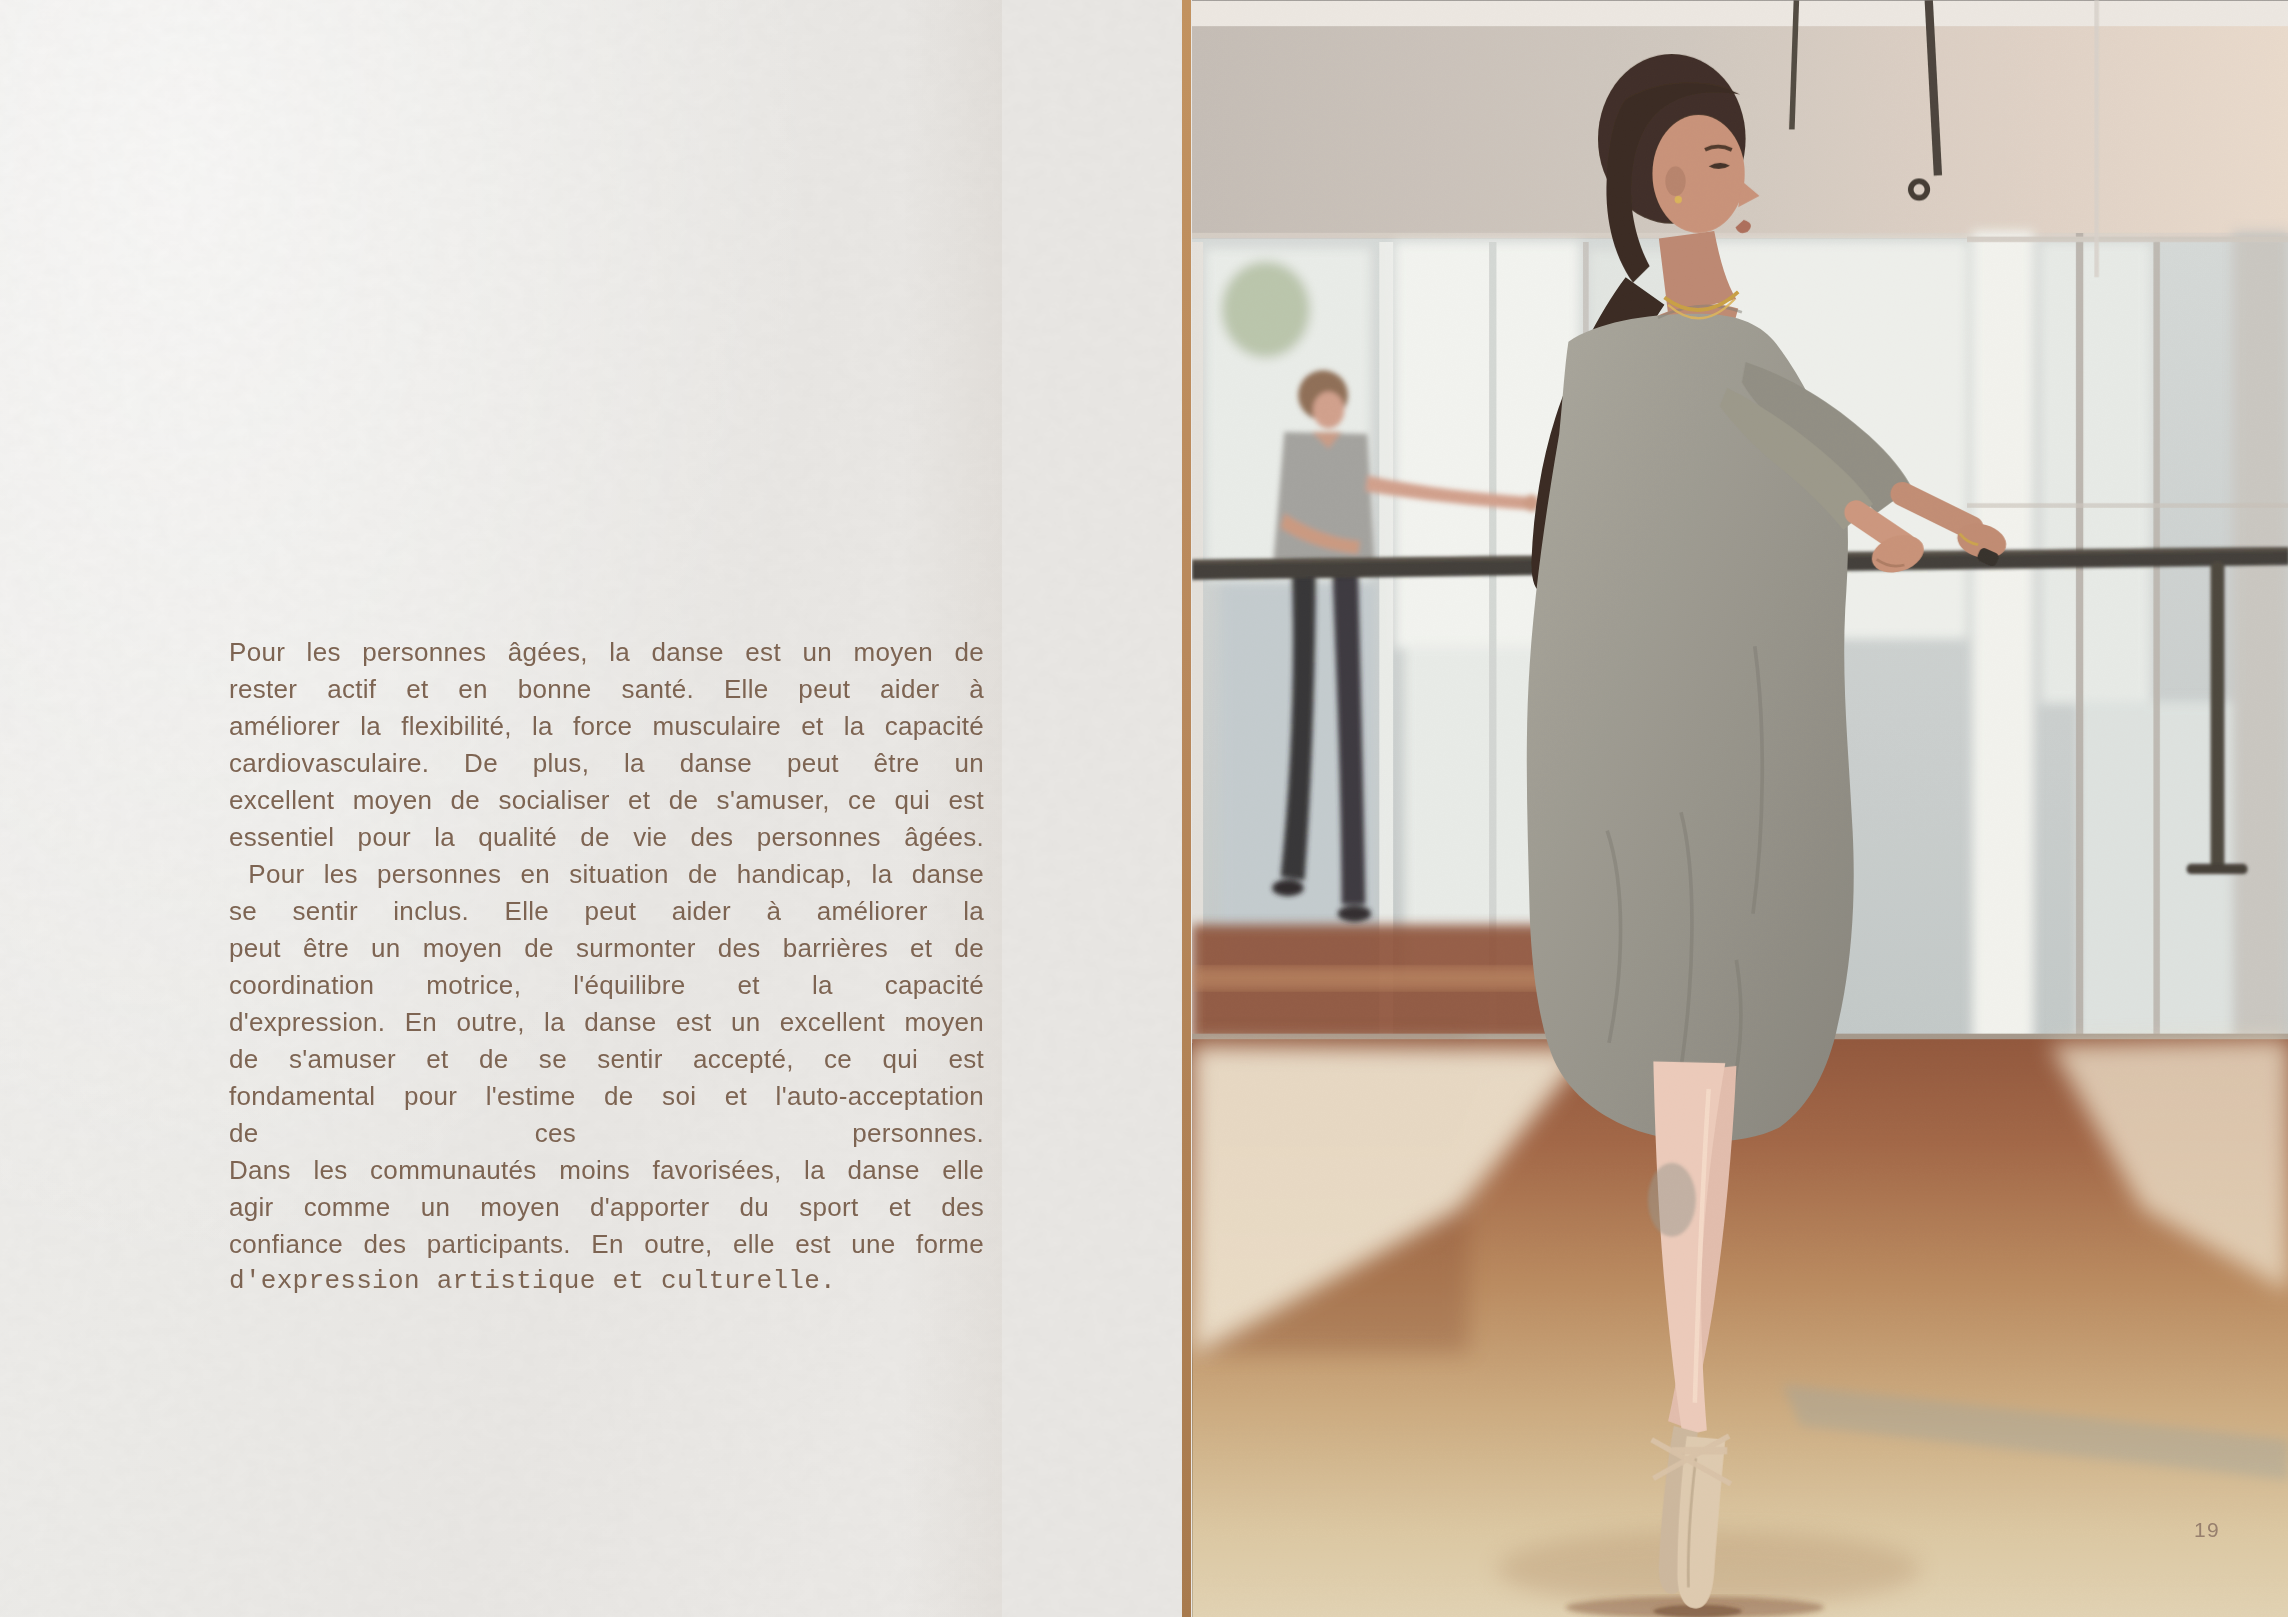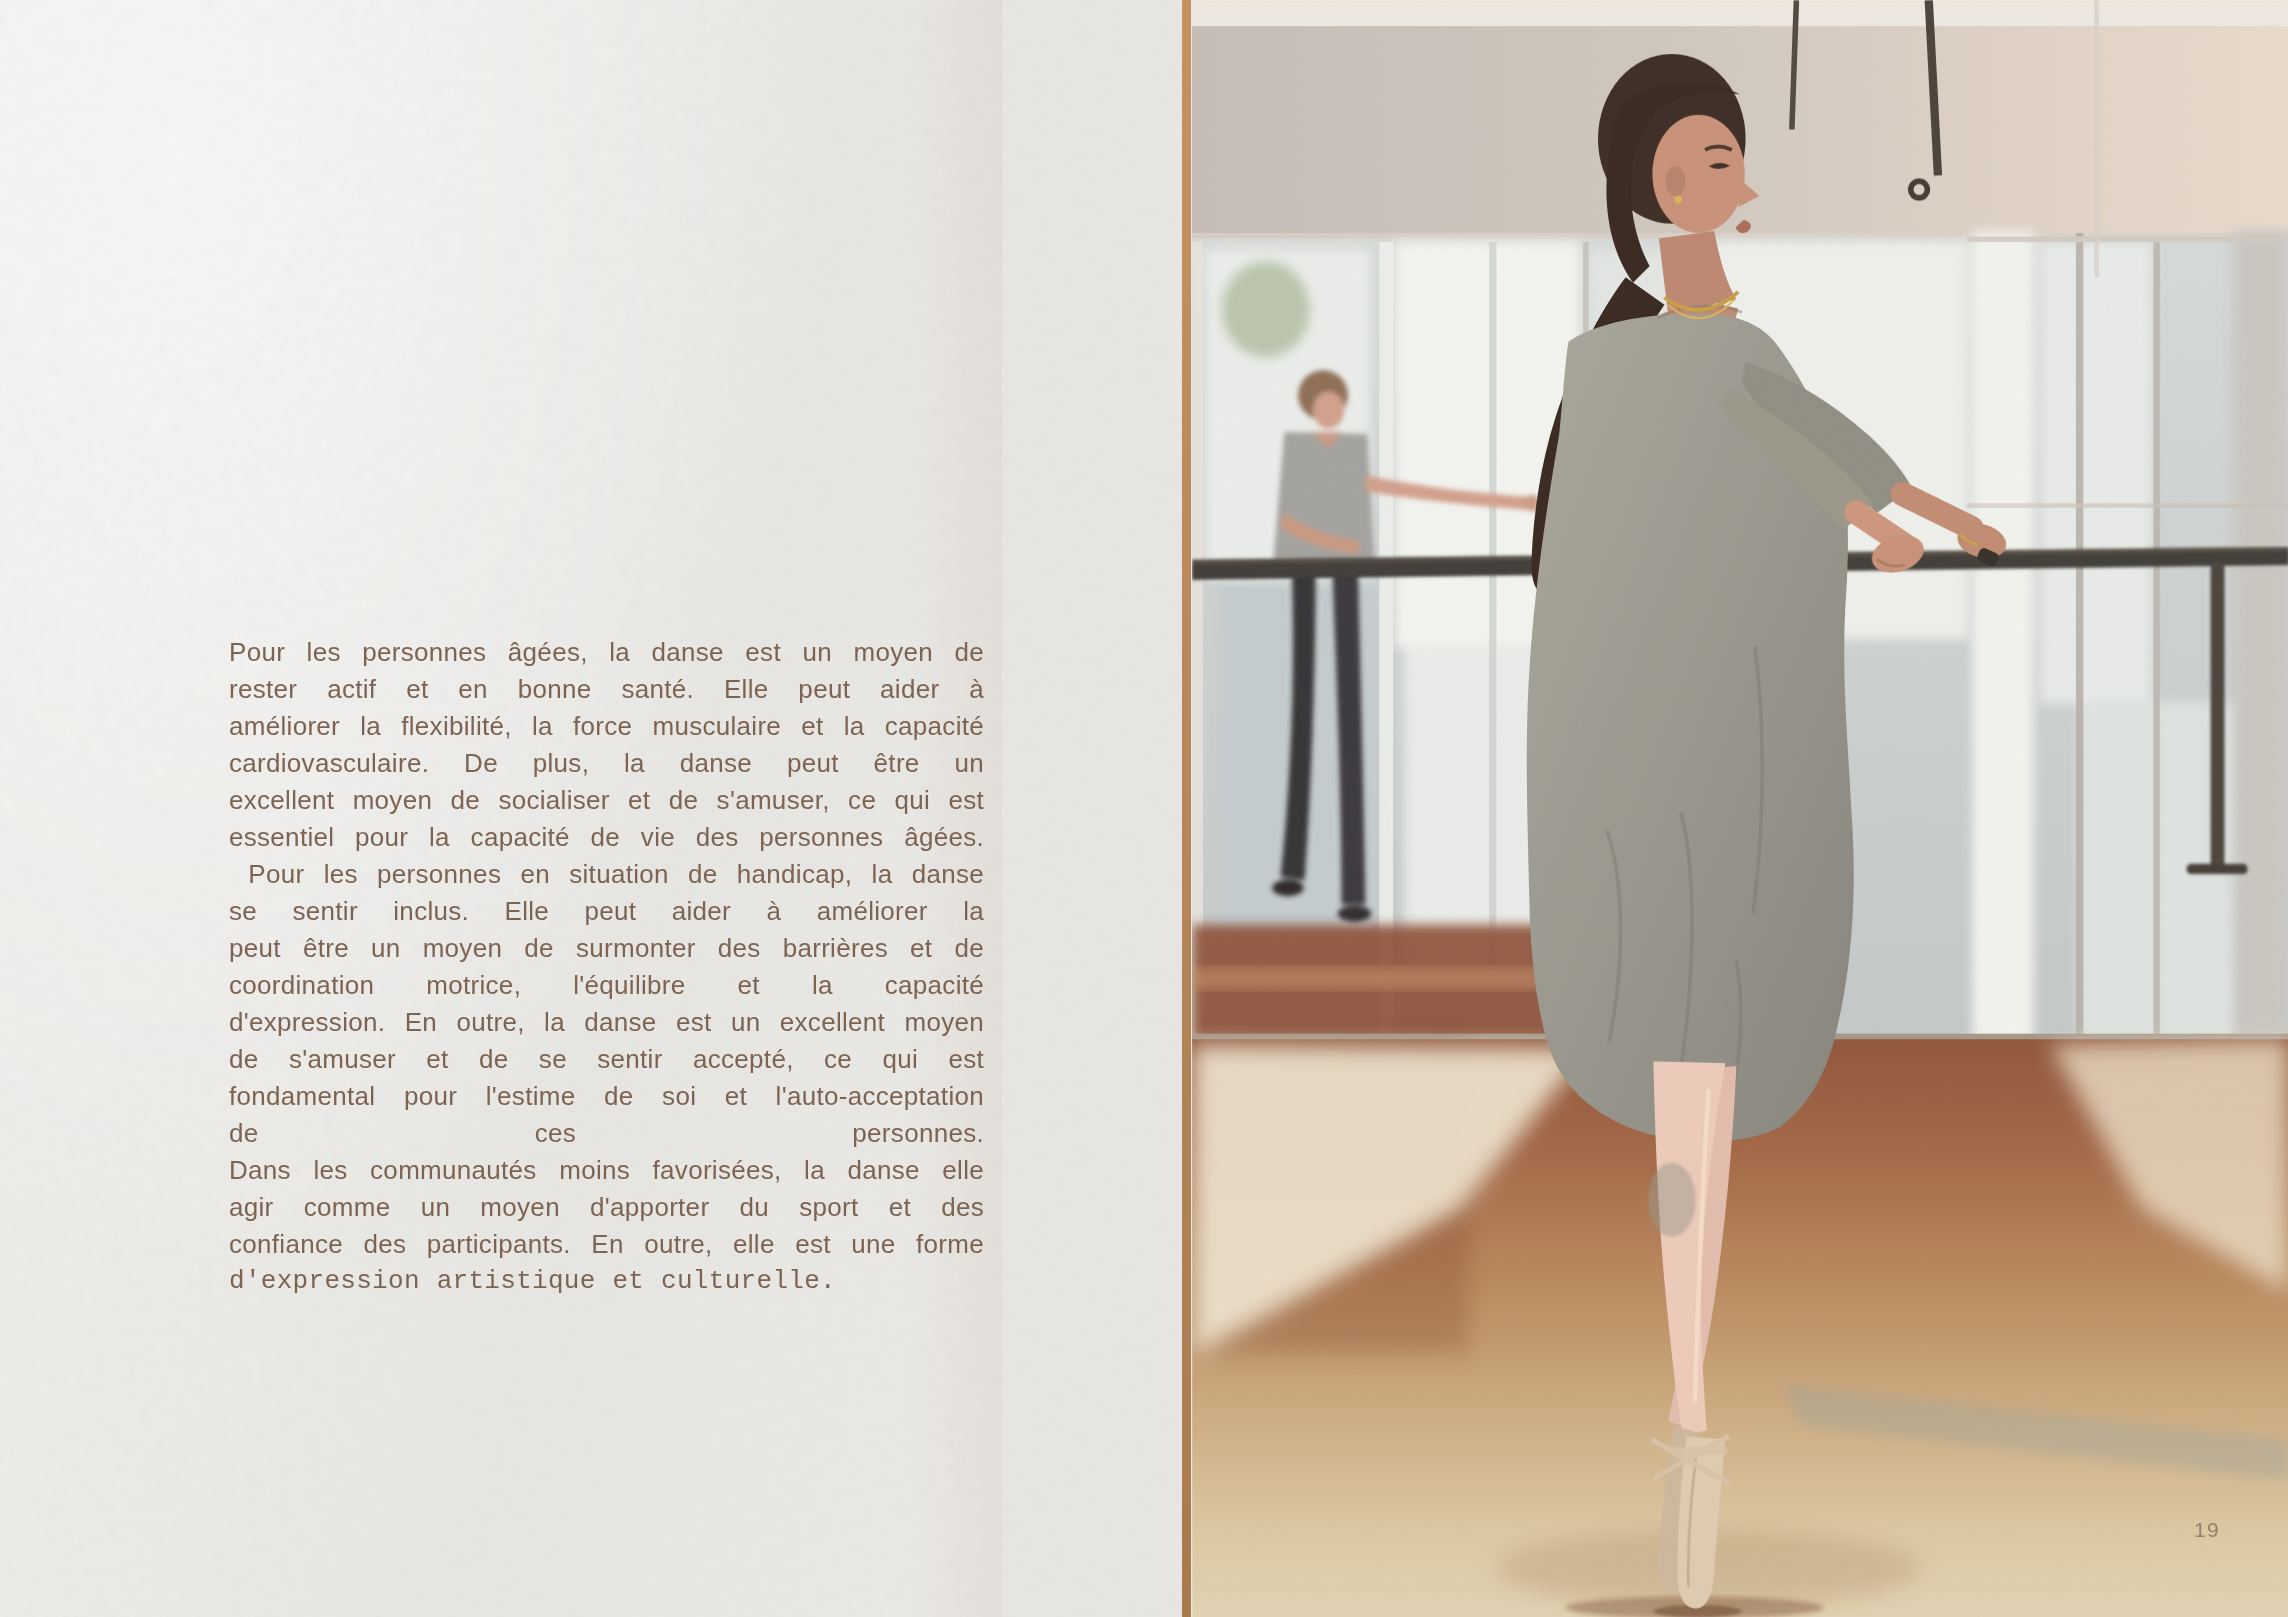--- a/index.html
+++ b/index.html
@@ -13,21 +13,21 @@
     background:
       radial-gradient(ellipse at 18% 10%, rgba(255,255,255,.55), rgba(255,255,255,0) 55%),
       linear-gradient(to right, rgba(0,0,0,0) 90%, rgba(120,95,70,.07) 100%),
       linear-gradient(105deg,#efeeec 0%,#ecebe8 35%,#e9e7e4 62%,#eceae7 100%);
   }
   .paper-tex{position:absolute;left:0;top:0;width:1182px;height:1618px;pointer-events:none;}
   .gutter{
     position:absolute;left:1182px;top:0;width:9.2px;height:1618px;
     background:linear-gradient(to bottom,#c2925f,var(--divider) 40%,#a87a4d);
   }
-  .page-right{position:absolute;left:1192px;top:0;width:1097px;height:1618px;overflow:hidden;background:#fef9c3;}
+  .page-right{position:absolute;left:1192px;top:0;width:1097px;height:1618px;overflow:hidden;background:#000000;}
   .photo-svg{position:absolute;left:0;top:0;width:1097px;height:1618px;display:block;}
   .text-block{
     position:absolute;left:229px;top:634px;width:755px;
     color:var(--ink);font-size:26px;letter-spacing:0.3px;word-spacing:0.9px;
   }
   .tline{height:37px;line-height:37px;text-align:justify;text-align-last:justify;white-space:normal;}
   .tline.flush{text-align-last:left;font-family:Liberation Mono, monospace;}
   .page-number{
     position:absolute;left:1002px;top:1518px;font-size:21px;letter-spacing:1.4px;
     color:var(--page-number);opacity:.85;
@@ -45,21 +45,21 @@
         <feColorMatrix type="matrix" values="0 0 0 0 0.44  0 0 0 0 0.43  0 0 0 0 0.41  0 0 0 0.07 0"></feColorMatrix>
         </filter>
       <rect width="100%" height="100%" filter="url(#ptex)"></rect>
     </svg>
     <div class="text-block" id="text-block">
         <div class="tline">Pour les personnes âgées, la danse est un moyen de</div>
         <div class="tline">rester actif et en bonne santé. Elle peut aider à</div>
         <div class="tline">améliorer la flexibilité, la force musculaire et la capacité</div>
         <div class="tline">cardiovasculaire. De plus, la danse peut être un</div>
         <div class="tline">excellent moyen de socialiser et de s'amuser, ce qui est</div>
-        <div class="tline">essentiel pour la capacité de vie des personnes âgées.</div>
+        <div class="tline">essentiel pour la qualité de vie des personnes âgées.</div>
         <div class="tline">&nbsp;Pour les personnes en situation de handicap, la danse</div>
         <div class="tline">se sentir inclus. Elle peut aider à améliorer la</div>
         <div class="tline">peut être un moyen de surmonter des barrières et de</div>
         <div class="tline">coordination motrice, l'équilibre et la capacité</div>
         <div class="tline">d'expression. En outre, la danse est un excellent moyen</div>
         <div class="tline">de s'amuser et de se sentir accepté, ce qui est</div>
         <div class="tline">fondamental pour l'estime de soi et l'auto-acceptation</div>
         <div class="tline">de ces personnes.</div>
         <div class="tline">Dans les communautés moins favorisées, la danse elle</div>
         <div class="tline">agir comme un moyen d'apporter du sport et des</div>

